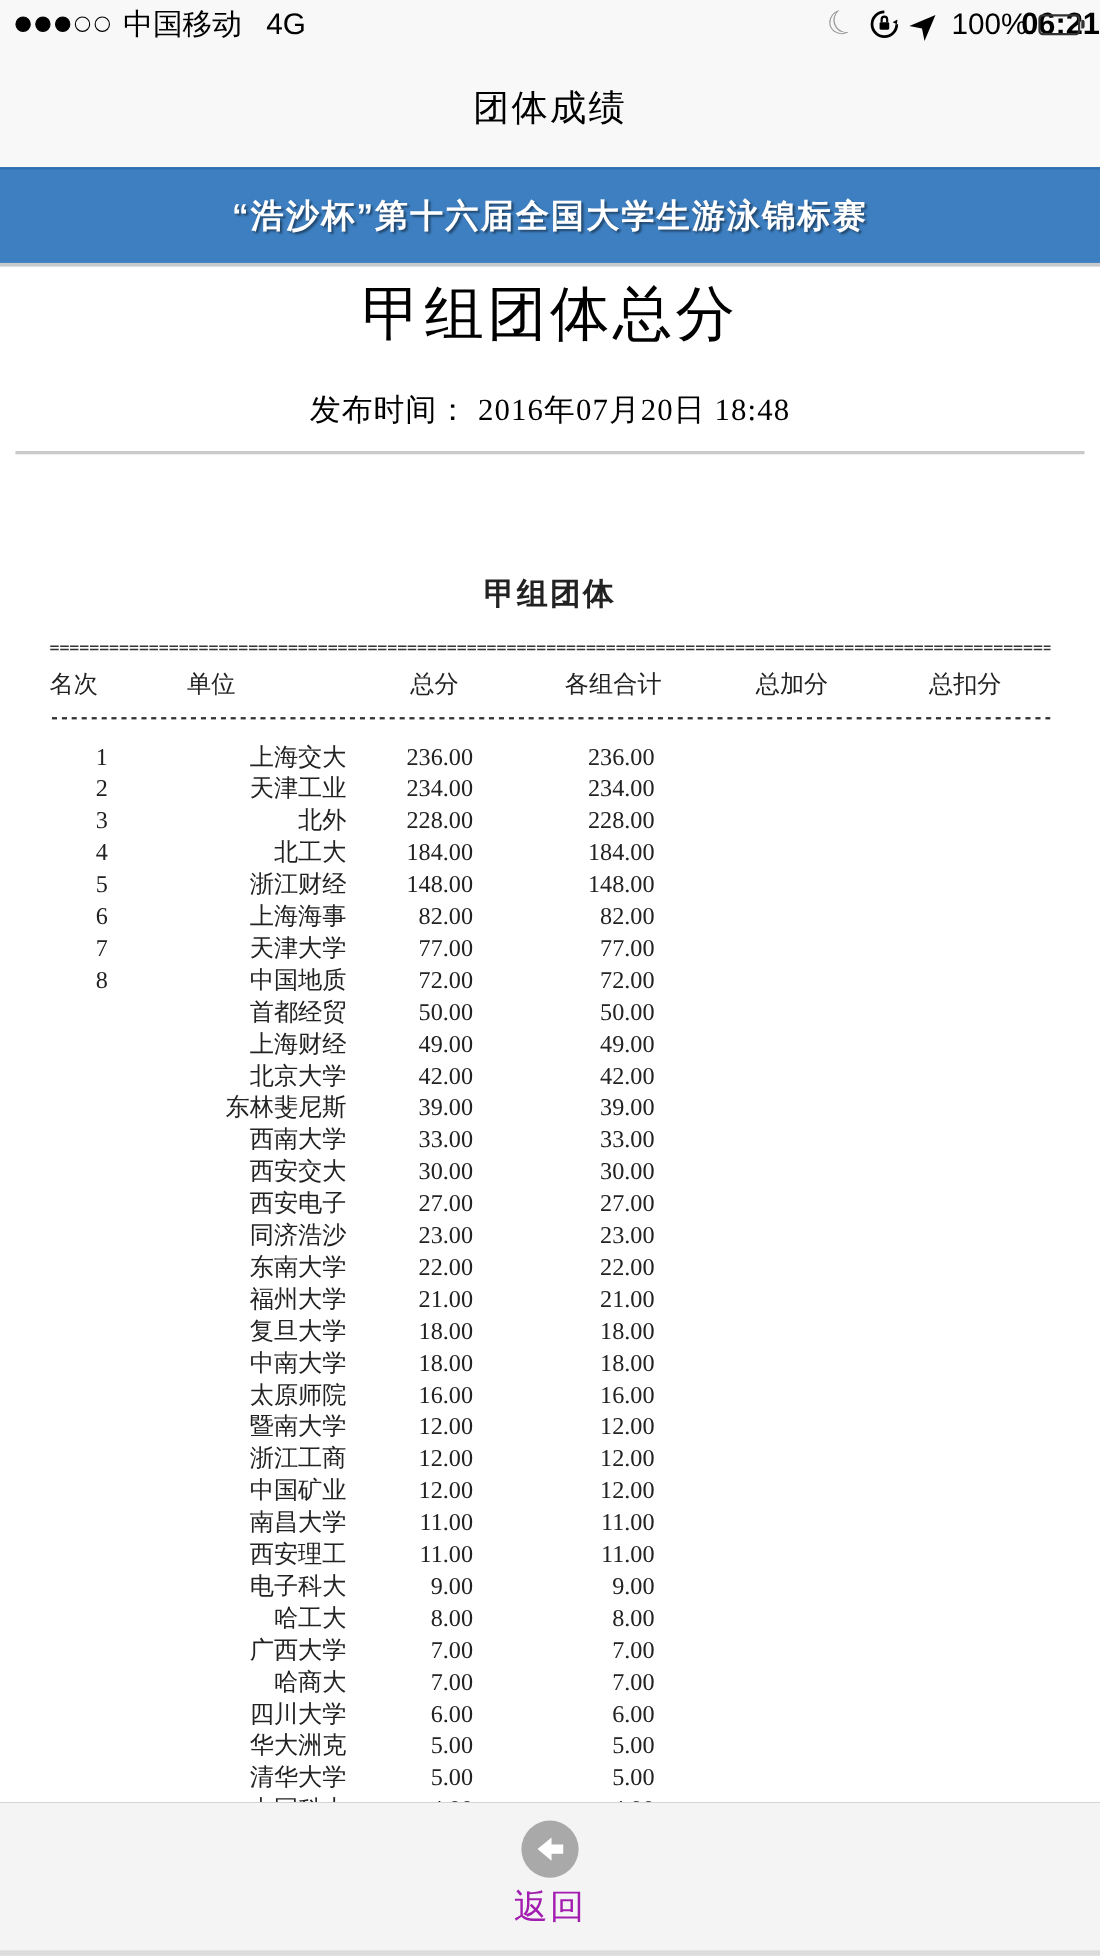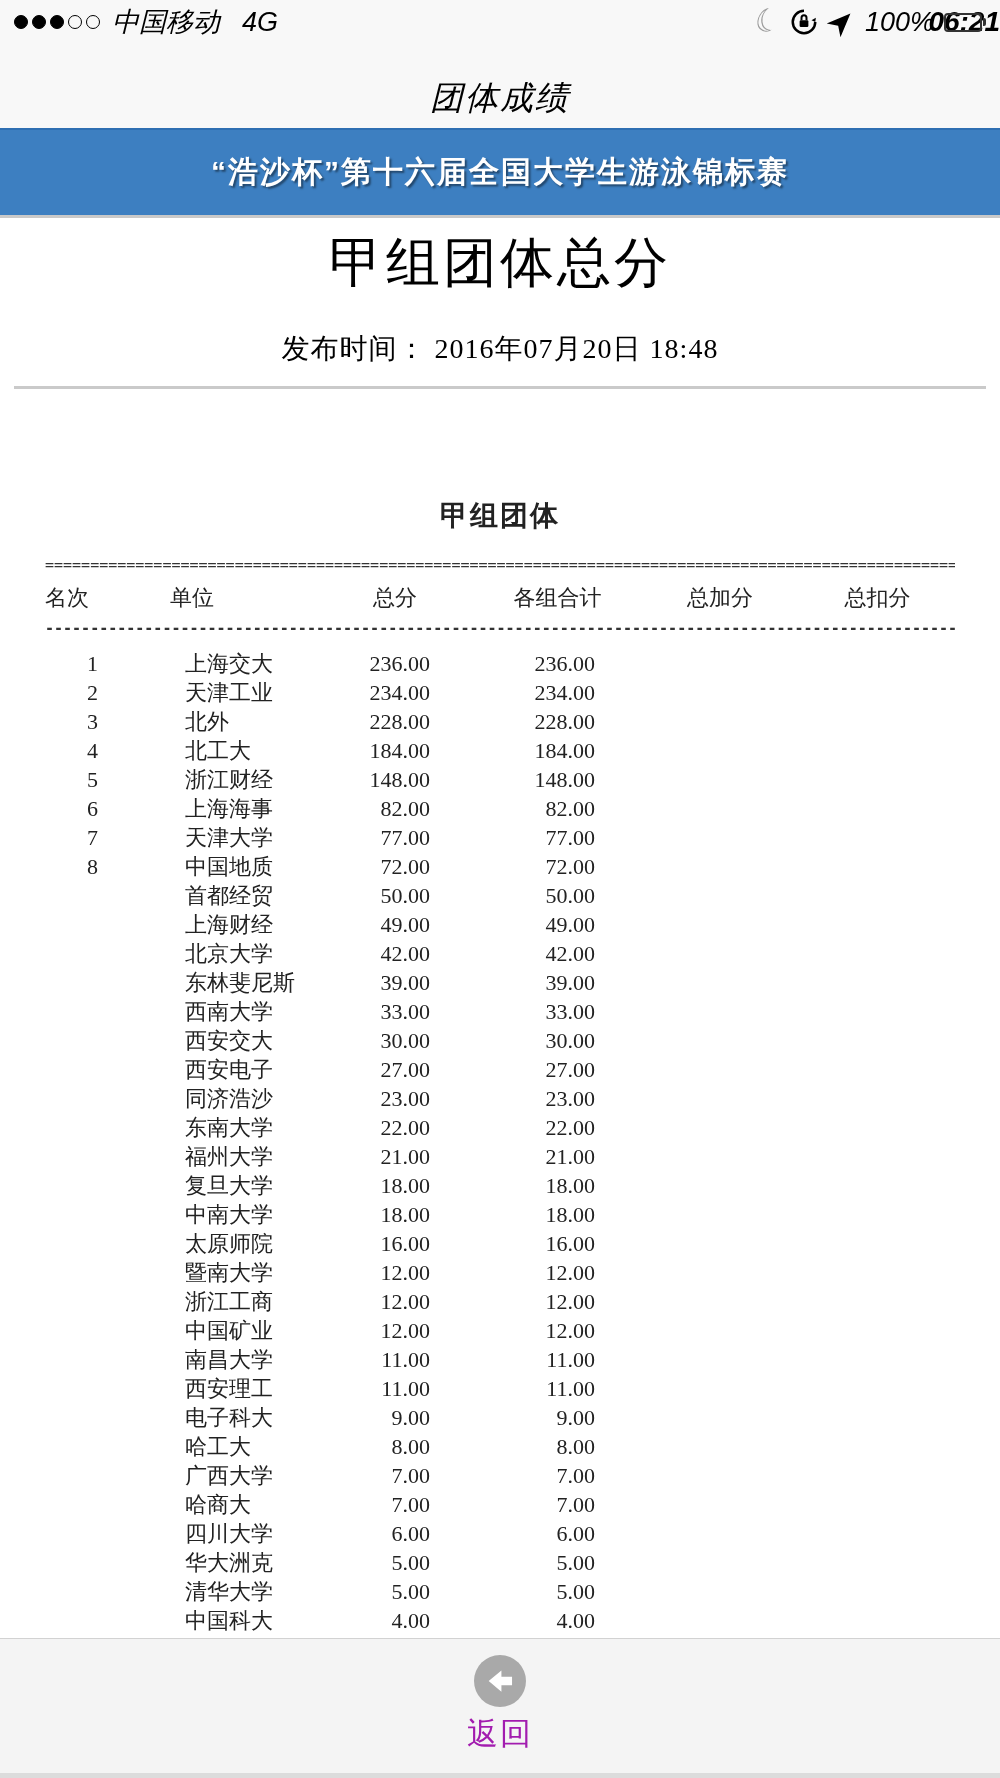--- a/index.html
+++ b/index.html
@@ -1,20 +1,20 @@
 <!DOCTYPE html>
 <html><head>
 <meta charset="utf-8">
 <style>
   * { margin:0; padding:0; box-sizing:border-box; }
   html,body { width:1000px; height:1778px; overflow:hidden; background:#fff;
               font-family:"Liberation Sans", sans-serif; color:#000; }
 
   
-  .phone-header { height:128px; background:#f8f8f8;font-style:italic; }
+  .phone-header { height:152px; background:#f8f8f8; }
   .status-bar { height:44px; display:flex; align-items:center; padding:0 14px;
                 font-size:27px; color:#000; position:relative; }
   .sb-left { display:flex; align-items:center; gap:6px; }
   .signal { display:flex; align-items:center; gap:4px; margin-right:6px; }
   .dot { width:14px; height:14px; border-radius:50%; border:1.5px solid #000; display:inline-block; }
   .dot.filled { background:#000; }
   .sb-center { position:absolute; left:0; right:0; text-align:right; font-weight:bold; font-size:28px; }
   .sb-right { margin-left:auto; display:flex; align-items:center; gap:10px; z-index:1; }
   .moon { color:#9d9d9d; font-size:30px; line-height:30px; transform:rotate(-22deg); }
   .sb-icon svg { display:block; }
@@ -49,21 +49,21 @@
   .sep-dash { margin-top:8px; font-size:15px; line-height:14px; font-weight:bold; }
   .hdr-row, .data-row { display:grid; margin:0 45px; width:910px;
         grid-template-columns:95px 175px 160px 165px 160px 155px; }
   .hdr-row { margin-top:10px; font-size:22px; }
   .hdr-row .h1c { }
   .hdr-row .h2c { text-align:left; padding-left:30px; }
   .hdr-row .hc { text-align:center; }
   .rows { margin-top:14px; }
   .data-row { height:29px; align-items:center; font-size:22px; }
   .c-rank { text-align:center; }
-  .c-unit { text-align:left; padding-left:45px; }
+  .c-unit { text-align:right; padding-left:45px; }
   .c-total, .c-comb { text-align:right; padding-right:45px; }
   .c-bonus, .c-ded { text-align:center; }
 
   
   .bottom-bar { position:fixed; left:0; bottom:0; width:1000px; height:140px;
                 background:#f4f4f4; border-top:1px solid #d2d2d2; text-align:center; }
   .bottom-bar::after { content:""; position:absolute; bottom:0; left:0; width:100%;
                 height:5px; background:#dcdcdc; }
   .back-btn { display:inline-block; margin-top:16px; cursor:pointer; }
   .back-circle { width:52px; height:52px; border-radius:50%; background:#a9a9a9;

